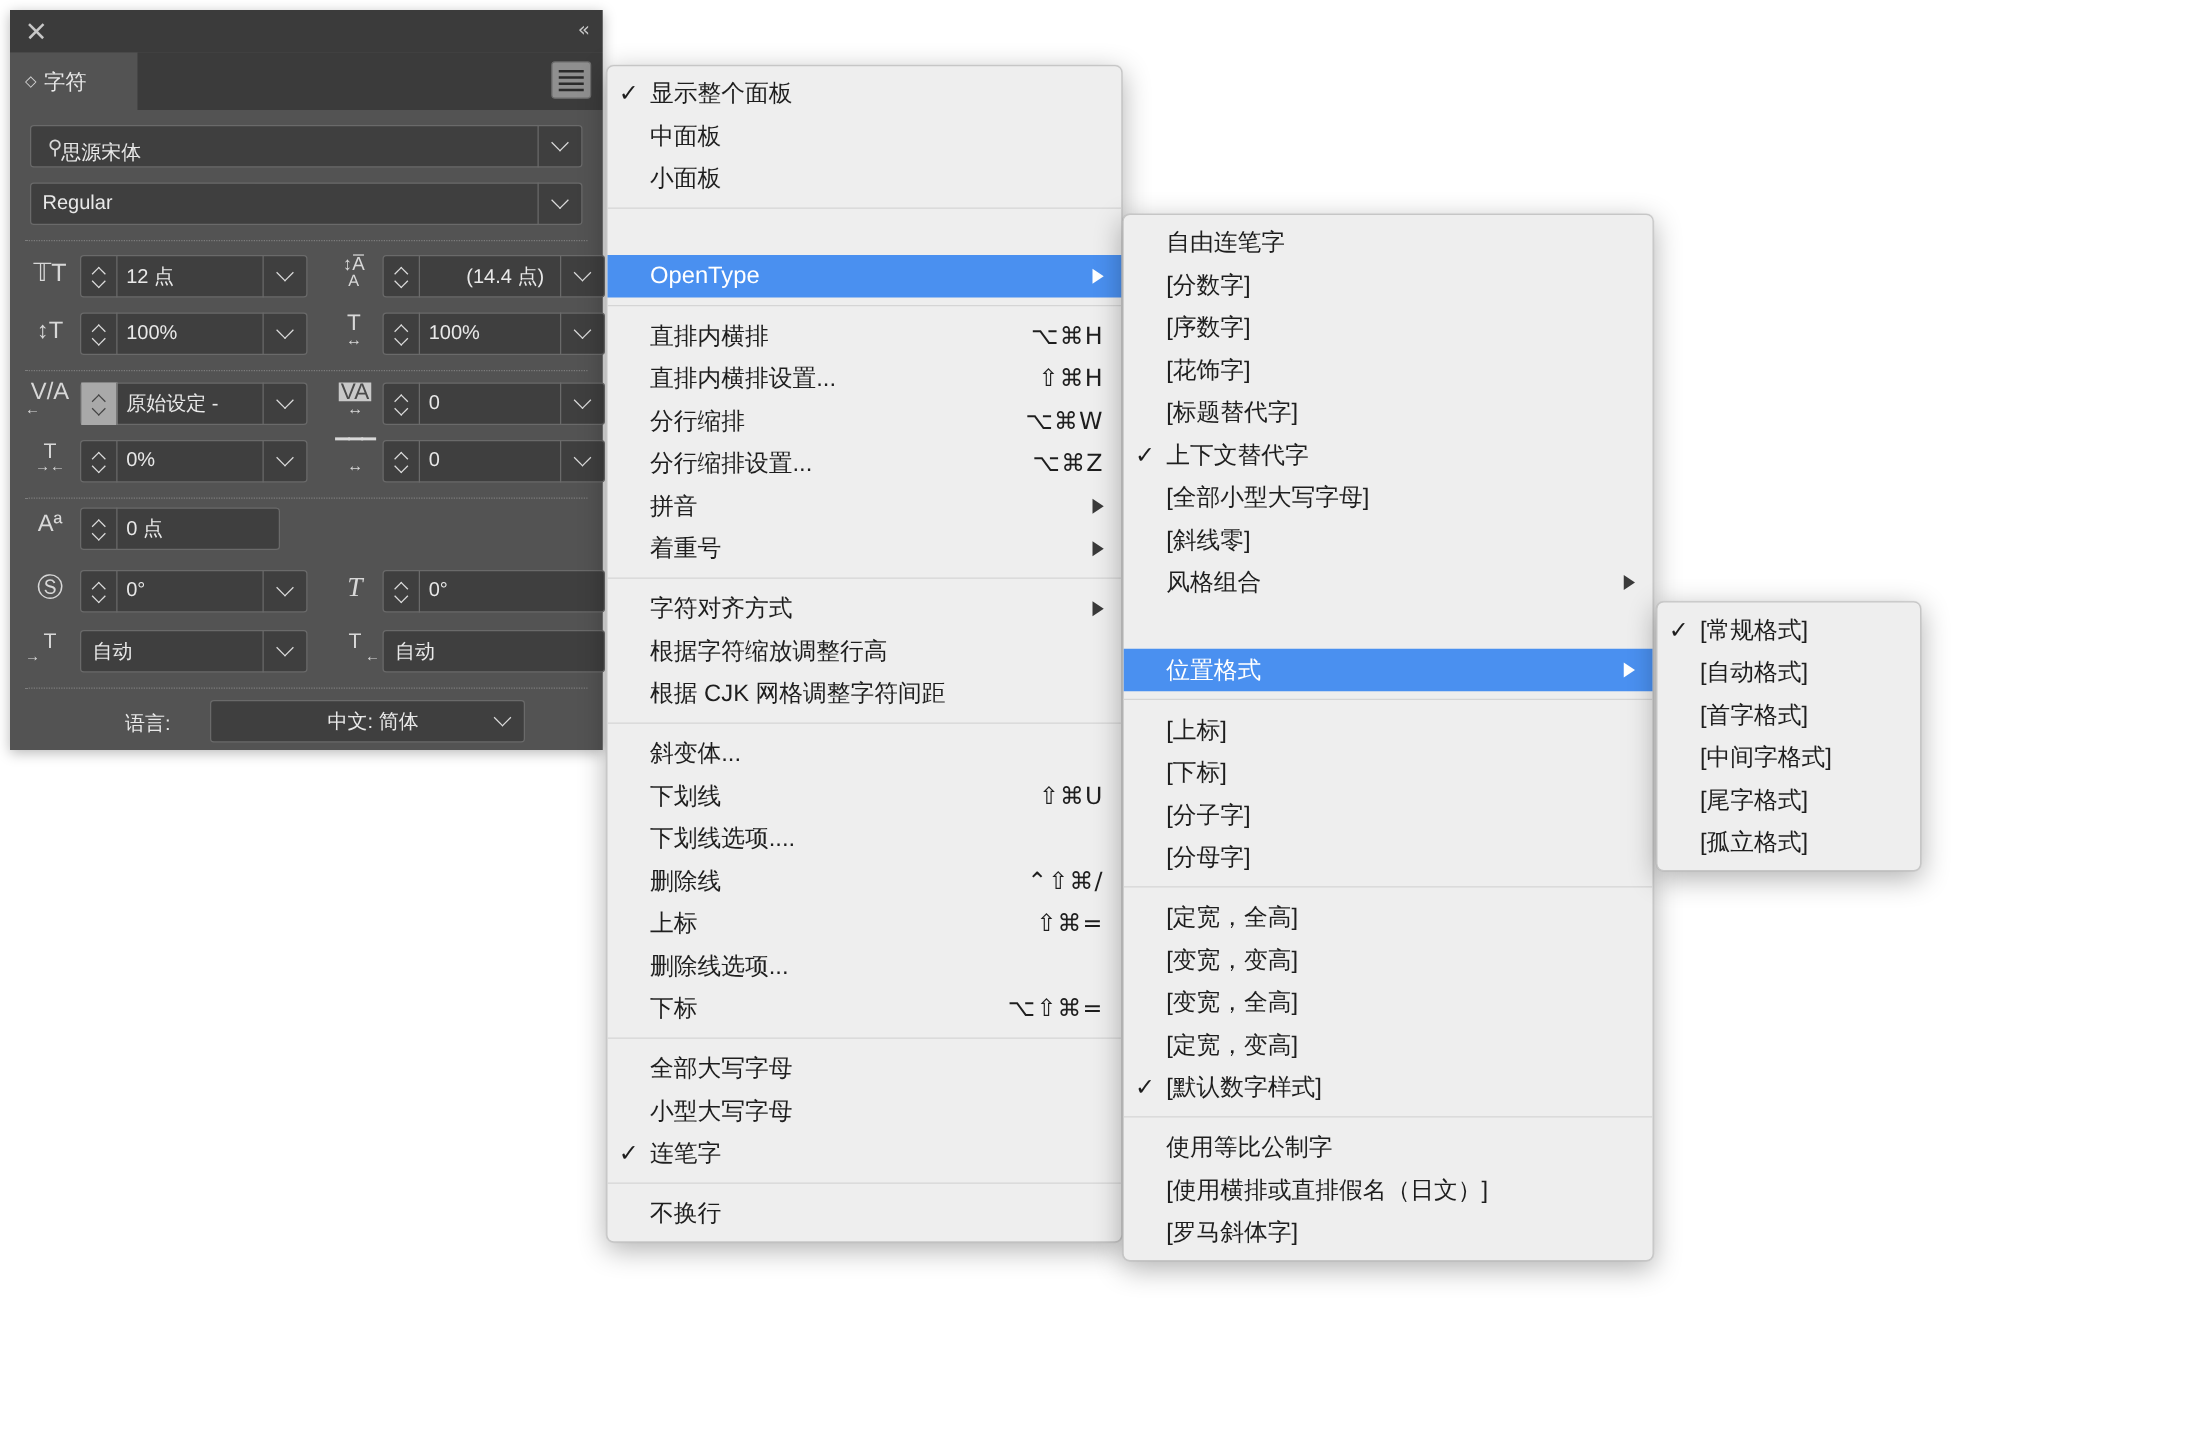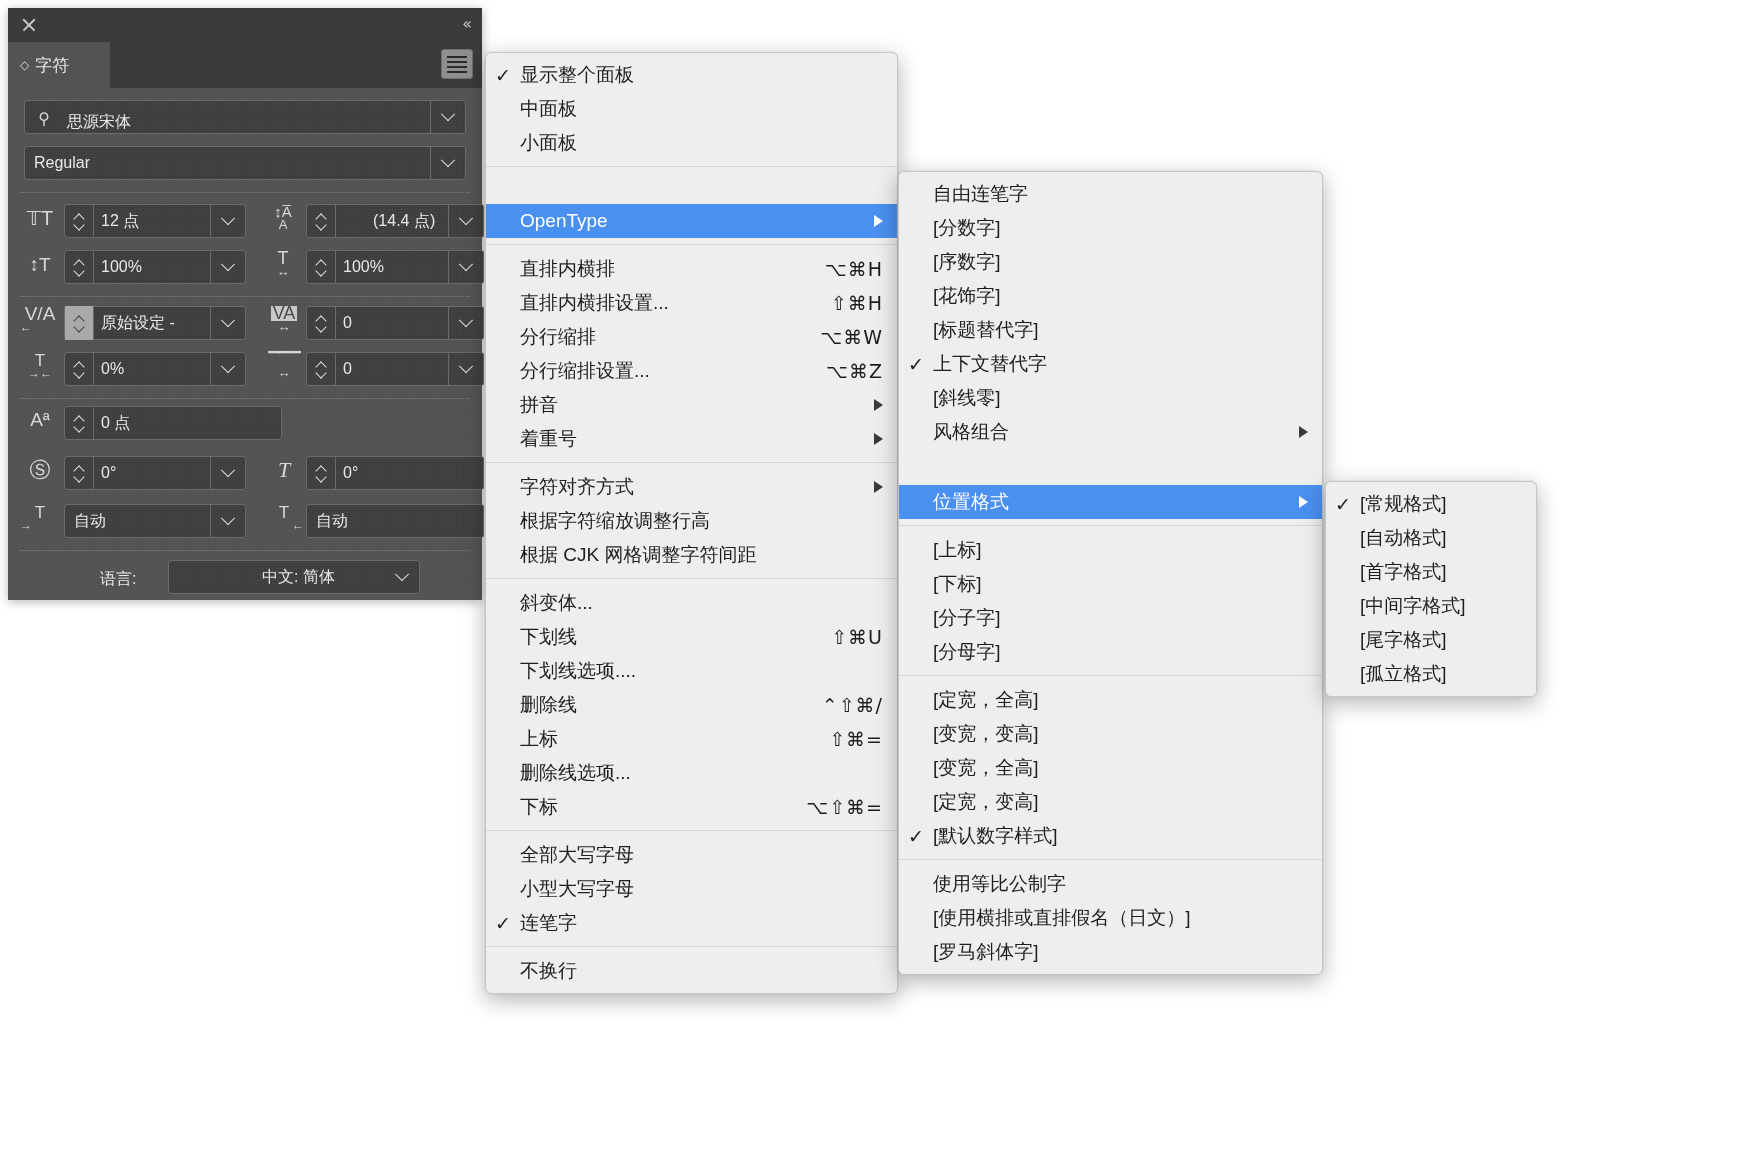--- a/index.html
+++ b/index.html
@@ -161,21 +161,21 @@
         <i></i>
         <i></i>
         <i></i>
     </div>
   </div>
 
   <div id="char-body">
 
     <div class="fld" style="left:16px;top:12px;width:442px;">
       <span class="ico" style="left:8px;top:8px;width:22px;height:18px;font-size:16px;">⚲</span>
-      <span class="val" style="padding-left:42px;margin-top:10px;">思源宋体</span>
+      <span class="val" style="padding-left:24px;margin-top:10px;">思源宋体</span>
       <span class="chev"></span>
     </div>
 
     <div class="fld" style="left:16px;top:58px;width:442px;">
       <span class="val">Regular</span>
       <span class="chev"></span>
     </div>
 
     <div class="sep-dot" style="top:104px;"></div>
 
@@ -271,21 +271,21 @@
           <span class="up"></span>
           <span class="dn"></span>
         </span>
       <span class="val" style="padding-left:36px;">0</span>
       <span class="chev"></span>
     </div>
 
     <div class="sep-dot" style="top:310px;"></div>
 
     <div class="ico" style="left:12px;top:316px;width:40px;height:32px;font-size:19px;">Aª</div>
-    <div class="fld" style="left:56px;top:318px;width:218px;">
+    <div class="fld" style="left:56px;top:318px;width:160px;">
       <span class="spin">
           <span class="up"></span>
           <span class="dn"></span>
         </span>
       <span class="val" style="padding-left:36px;">0 点</span>
     </div>
 
     <div class="ico" style="left:12px;top:366px;width:40px;height:32px;font-size:21px;">Ⓢ</div>
     <div class="fld" style="left:56px;top:368px;width:182px;">
       <span class="spin">
@@ -470,20 +470,24 @@
     <div class="mi">
       <span class="chk"></span>
       <span class="lbl">[标题替代字]</span>
     </div>
     <div class="mi">
       <span class="chk">✓</span>
       <span class="lbl">上下文替代字</span>
     </div>
     <div class="mi">
       <span class="chk"></span>
+      <span class="lbl">[全部小型大写字母]</span>
+    </div>
+    <div class="mi">
+      <span class="chk"></span>
       <span class="lbl">[斜线零]</span>
     </div>
     <div class="mi">
       <span class="chk"></span>
       <span class="lbl">风格组合</span>
       <span class="arr"></span>
     </div>
     <div class="mi sel">
       <span class="chk"></span>
       <span class="lbl">位置格式</span>

